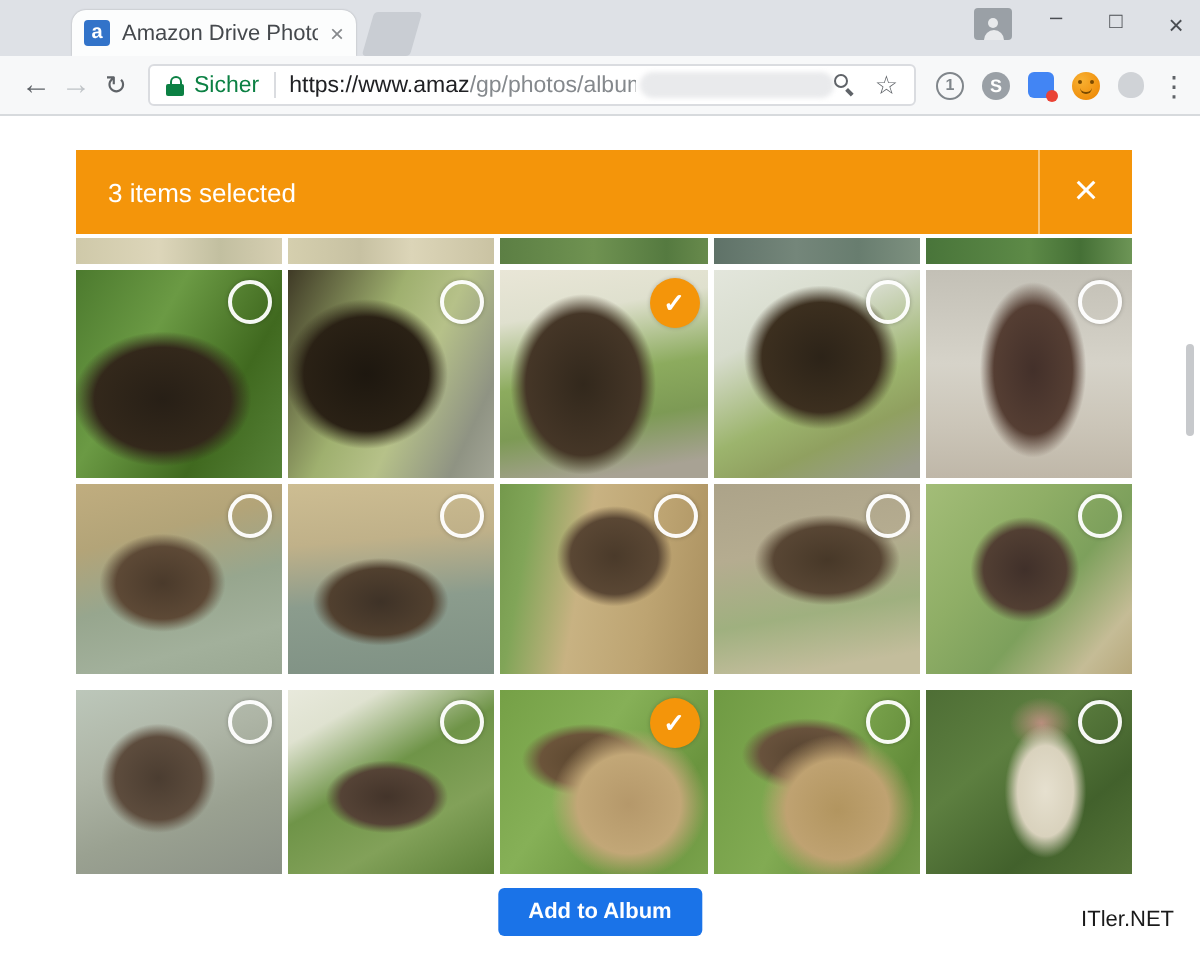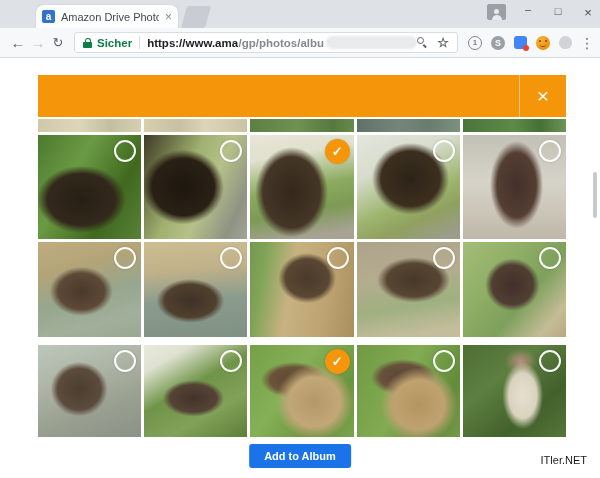--- a/index.html
+++ b/index.html
@@ -27,21 +27,21 @@
   .win-max { left:548px; }
   .win-close { left:578px; font-size:13px; }
 
   
   .toolbar { position:absolute; left:0; top:28px; width:600px; height:30px; background:#f7f8f9;
              border-bottom:1px solid #d7dadd; display:flex; align-items:center; padding:0 8px; }
   .nav-icon { font-size:15px; color:#5f6368; width:20px; text-align:center; flex:0 0 auto; }
   .nav-fwd { color:#c0c4c8; }
   .nav-reload { font-size:13px; }
   .omnibox { flex:1; height:21px; background:#fff; border:1px solid #dadce0; border-radius:3px;
-             margin:0 10px 0 6px; display:flex; align-items:center; padding:0 8px; min-width:0;font-weight:bold; }
+             margin:0 10px 0 6px; display:flex; align-items:center; padding:0 8px; min-width:0; }
   .lock { position:relative; width:9px; height:10px; margin-right:5px; flex:0 0 auto; }
   .lock-shackle { position:absolute; left:1.5px; top:0; width:6px; height:5px; border:1.5px solid #0b8043;
                   border-bottom:none; border-radius:3px 3px 0 0; }
   .lock-body { position:absolute; left:0; bottom:0; width:9px; height:6px; background:#0b8043; border-radius:1px; }
   .secure-label { font-size:11.5px; color:#0b8043; flex:0 0 auto; }
   .omni-divider { width:1px; height:13px; background:#dadce0; margin:0 7px; flex:0 0 auto; }
   .url { font-size:11.5px; white-space:nowrap; overflow:hidden; }
   .url-host { color:#202124; }
   .url-path { color:#85898d; }
   .url-blur { width:128px; height:13px; background:#e9eaec; border-radius:7px; filter:blur(1.2px);
@@ -143,20 +143,21 @@
       <div class="ext-blue"></div>
       <div class="ext-face"></div>
       <div class="ext-gray"></div>
     </div>
     <div class="menu-dots">⋮</div>
   </div>
 
   <div class="page">
 
     <div class="selection-bar">
+      <div class="selection-text">3 items selected</div>
       <div class="bar-close">×</div>
     </div>
 
     <div class="grid" id="grid">
         <div class="prow" style="top: 61px; height: 13px;">
           <div class="tile" style="background: linear-gradient(90deg, rgb(207, 201, 169), rgb(221, 214, 186) 40%, rgb(194, 191, 160) 70%, rgb(214, 207, 178));"></div>
           <div class="tile" style="background: linear-gradient(90deg, rgb(213, 207, 174), rgb(199, 193, 162) 35%, rgb(220, 213, 184) 60%, rgb(202, 195, 163));"></div>
           <div class="tile" style="background: linear-gradient(90deg, rgb(92, 127, 68), rgb(111, 146, 81) 45%, rgb(85, 122, 64) 80%, rgb(104, 138, 76));"></div>
           <div class="tile" style="background: linear-gradient(90deg, rgb(95, 114, 104), rgb(116, 134, 122) 40%, rgb(104, 125, 111) 70%, rgb(126, 145, 128));"></div>
           <div class="tile" style="background: linear-gradient(90deg, rgb(73, 117, 58), rgb(93, 138, 71) 50%, rgb(69, 112, 54) 75%, rgb(109, 149, 86));"></div>

